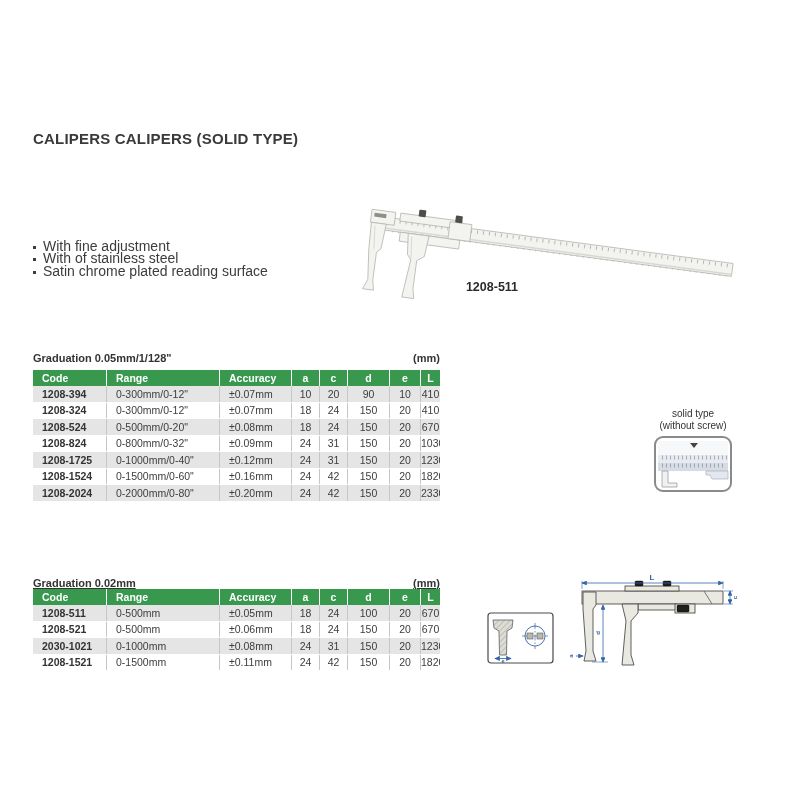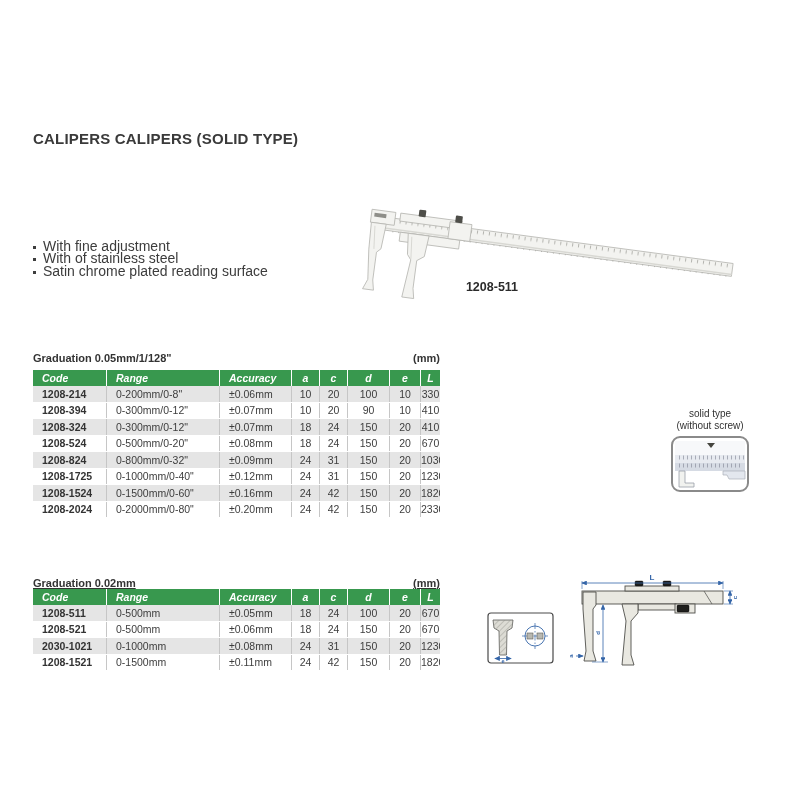--- a/index.html
+++ b/index.html
@@ -45,21 +45,21 @@
   
   table.spec{
     border-collapse:collapse; table-layout:fixed; width:407px;
     font-size:10.5px;
   }
   #spec-table-1{ left:33px; top:370px; }
   #spec-table-2{ left:33px; top:589px; }
   table.spec th{
     background:var(--green); color:#fff; font-weight:bold;
     text-align:left; height:16px; padding:0 0 0 9px;
-    border-right:1.5px solid #fff; overflow:hidden;font-style:italic;
+    border-right:1.5px solid #fff; overflow:hidden;
   }
   table.spec td{
     height:15.5px; padding:0 0 0 9px; overflow:hidden;
     border-right:1px solid #c6c6c6; border-bottom:1px solid #fff;
     color:#3d3d3d; white-space:nowrap;
   }
   table.spec th:last-child, table.spec td:last-child{ border-right:none; }
   table.spec th:nth-child(n+4), table.spec td:nth-child(n+4){
     text-align:center; padding:0;
   }
@@ -68,21 +68,21 @@
   table.spec td:first-child{ font-weight:bold; color:#333; }
   table.spec th:nth-child(1){ width:64px; }
   table.spec th:nth-child(2){ width:103px; }
   table.spec th:nth-child(3){ width:62px; }
   table.spec th:nth-child(4){ width:27px; }
   table.spec th:nth-child(5){ width:27px; }
   table.spec th:nth-child(6){ width:41px; }
   table.spec th:nth-child(7){ width:30px; }
 
   
-  #variant-note{ left:662px; top:408px; width:96px; text-align:center; }
+  #variant-note{ left:645px; top:408px; width:96px; text-align:center; }
   #variant-note .vn-line{ font-size:10px; color:#333; line-height:11.5px; }
   #variant-inset{ margin-top:5px; }
 
   
   #diagram{ left:480px; top:565px; }
   svg text{ font-family:"Liberation Sans", sans-serif; }
   .dim-line{ stroke:var(--blue); stroke-width:0.8; fill:none; }
   .ext-line{ stroke:var(--blue); stroke-width:0.6; fill:none; }
   .cl-line{ stroke:var(--blue); stroke-width:0.7; fill:none; stroke-dasharray:6 2 1.5 2; }
   .dim-text{ fill:var(--blue); font-weight:bold; }
@@ -146,30 +146,20 @@
           <th>Range</th>
           <th>Accuracy</th>
           <th>a</th>
           <th>c</th>
           <th>d</th>
           <th>e</th>
           <th>L</th>
         </tr>
       </thead>
       <tbody>
-        <tr>
-          <td>1208-214</td>
-          <td>0-200mm/0-8"</td>
-          <td>±0.06mm</td>
-          <td>10</td>
-          <td>20</td>
-          <td>100</td>
-          <td>10</td>
-          <td>330</td>
-        </tr>
         <tr>
           <td>1208-394</td>
           <td>0-300mm/0-12"</td>
           <td>±0.07mm</td>
           <td>10</td>
           <td>20</td>
           <td>90</td>
           <td>10</td>
           <td>410</td>
         </tr>

